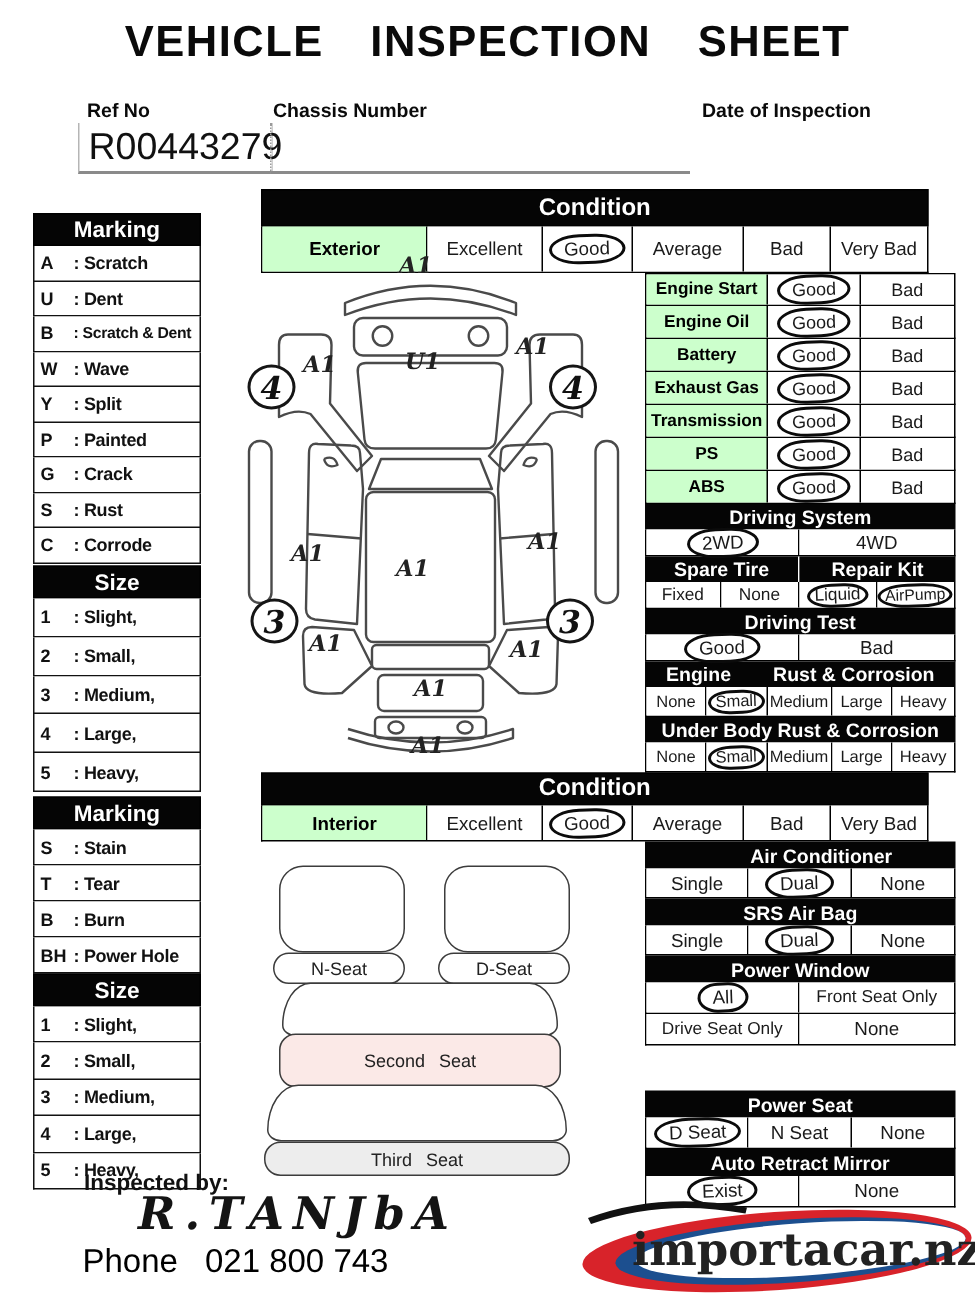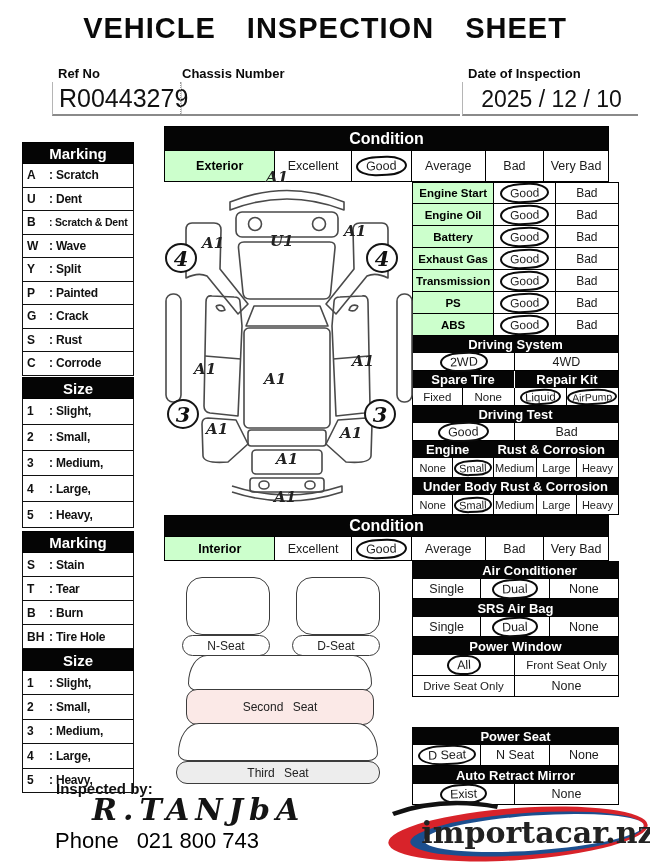--- a/index.html
+++ b/index.html
@@ -19,31 +19,31 @@
   
   .legend { position:absolute; width:112px; }
   .lg-head { height:22px; background:#050505; color:#fff; font-weight:bold; font-size:15px;
              display:flex; align-items:center; justify-content:center; border:1.5px solid #000;margin-top:16px; }
   .lg-row { display:flex; align-items:center; border:1.5px solid #111; border-top:none; background:#fff;
             font-size:12px; font-weight:bold; padding-left:4px; }
   .lg-code { width:22px; flex:none; }
   .lg-label{ white-space:nowrap; letter-spacing:-0.2px; }
 
   
-  .cond { position:absolute; left:164px; width:445px; }
+  .cond { position:absolute; left:174px; width:445px; }
   .cond-head { background:#050505; color:#fff; font-weight:bold; font-size:16px;
                display:flex; align-items:center; justify-content:center; border:1.5px solid #000; }
   .cond-row { display:flex; border:1.5px solid #000; border-top:none; }
   .cell { border-right:1px solid #000; display:flex; align-items:center; justify-content:center;
           font-size:12.5px; color:#1a1a1a; background:#fff; }
   .cell:last-child { border-right:none; }
   .green { background:#ccffcc; font-weight:bold; color:#000; }
 
   
-  .subtbl { position:absolute; left:412px; width:207px; }
+  .subtbl { position:absolute; left:430px; width:207px; }
   .sys-row { display:flex; border:1.2px solid #000; border-top:none; height:22px; }
   .sys-row:first-child { border-top:1.2px solid #000; }
   .sys-label { width:82px; font-size:11.5px; }
   .sys-opt { width:62px; font-size:12px; }
   .sys-opt2 { width:63px; font-size:12px; }
   .bar { background:#050505; color:#fff; font-weight:bold; font-size:13px;
          display:flex; align-items:center; justify-content:center; }
   .bar.split { justify-content:space-between; padding:0 14px; }
   .optrow { display:flex; border:1.2px solid #000; border-top:none; }
 
@@ -81,23 +81,20 @@
   <div class="title">VEHICLE INSPECTION SHEET</div>
   <div class="field-label" style="left:58px; top:66px;">Ref No</div>
   <div class="field-box ref-box">
       <span>R00443279</span>
     </div>
   <div class="field-label" style="left:182px; top:66px;">Chassis Number</div>
   <div class="field-box chassis-box">
       <span></span>
     </div>
   <div class="field-label" style="left:468px; top:66px;">Date of Inspection</div>
-  <div class="field-box date-box">
-      <span>2025 / 12 / 10</span>
-    </div>
 
   <div class="legend" style="left:22px; top:126px;">
     <div class="lg-head">Marking</div>
     <div class="lg-row" style="height:23.5px">
         <span class="lg-code">A</span>
         <span class="lg-label">: Scratch</span>
       </div>
     <div class="lg-row" style="height:23.5px">
         <span class="lg-code">U</span>
         <span class="lg-label">: Dent</span>
@@ -394,21 +391,21 @@
     <div class="lg-row" style="height:24px">
         <span class="lg-code">T</span>
         <span class="lg-label">: Tear</span>
       </div>
     <div class="lg-row" style="height:24px">
         <span class="lg-code">B</span>
         <span class="lg-label">: Burn</span>
       </div>
     <div class="lg-row" style="height:24px">
         <span class="lg-code">BH</span>
-        <span class="lg-label">: Tire Hole</span>
+        <span class="lg-label">: Power Hole</span>
       </div>
   </div>
 
   <div class="legend" style="left:22px; top:633px;">
     <div class="lg-head">Size</div>
     <div class="lg-row" style="height:24.4px">
         <span class="lg-code">1</span>
         <span class="lg-label">: Slight,</span>
       </div>
     <div class="lg-row" style="height:24.4px">

